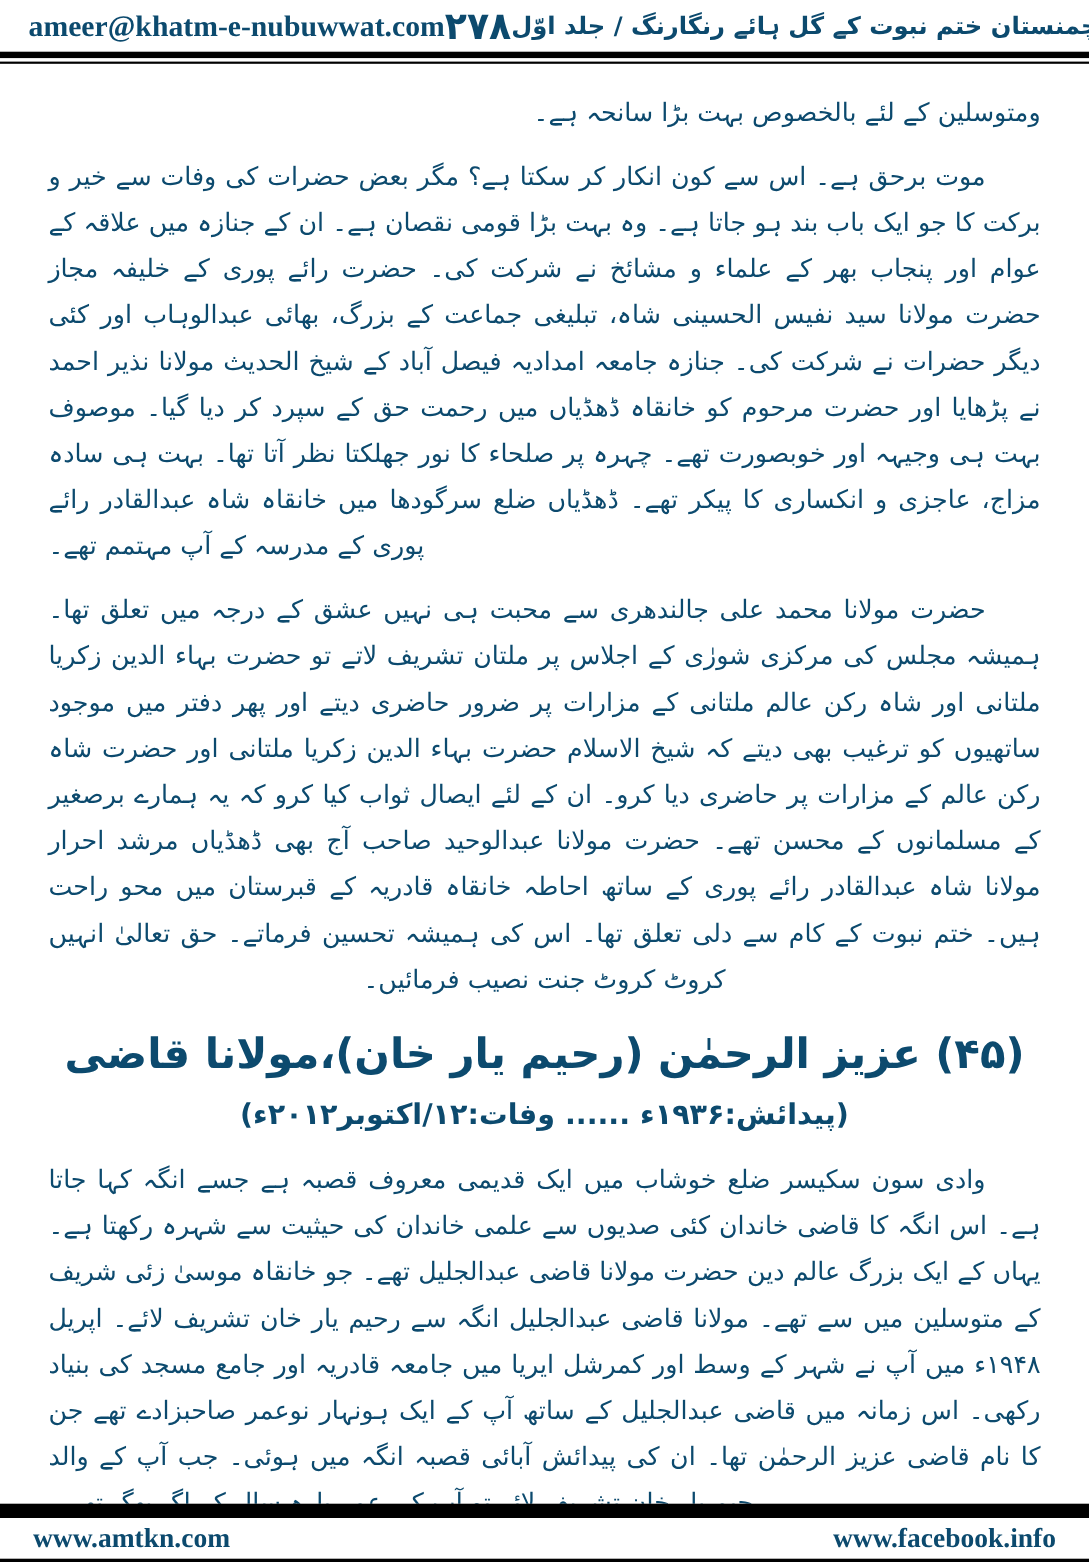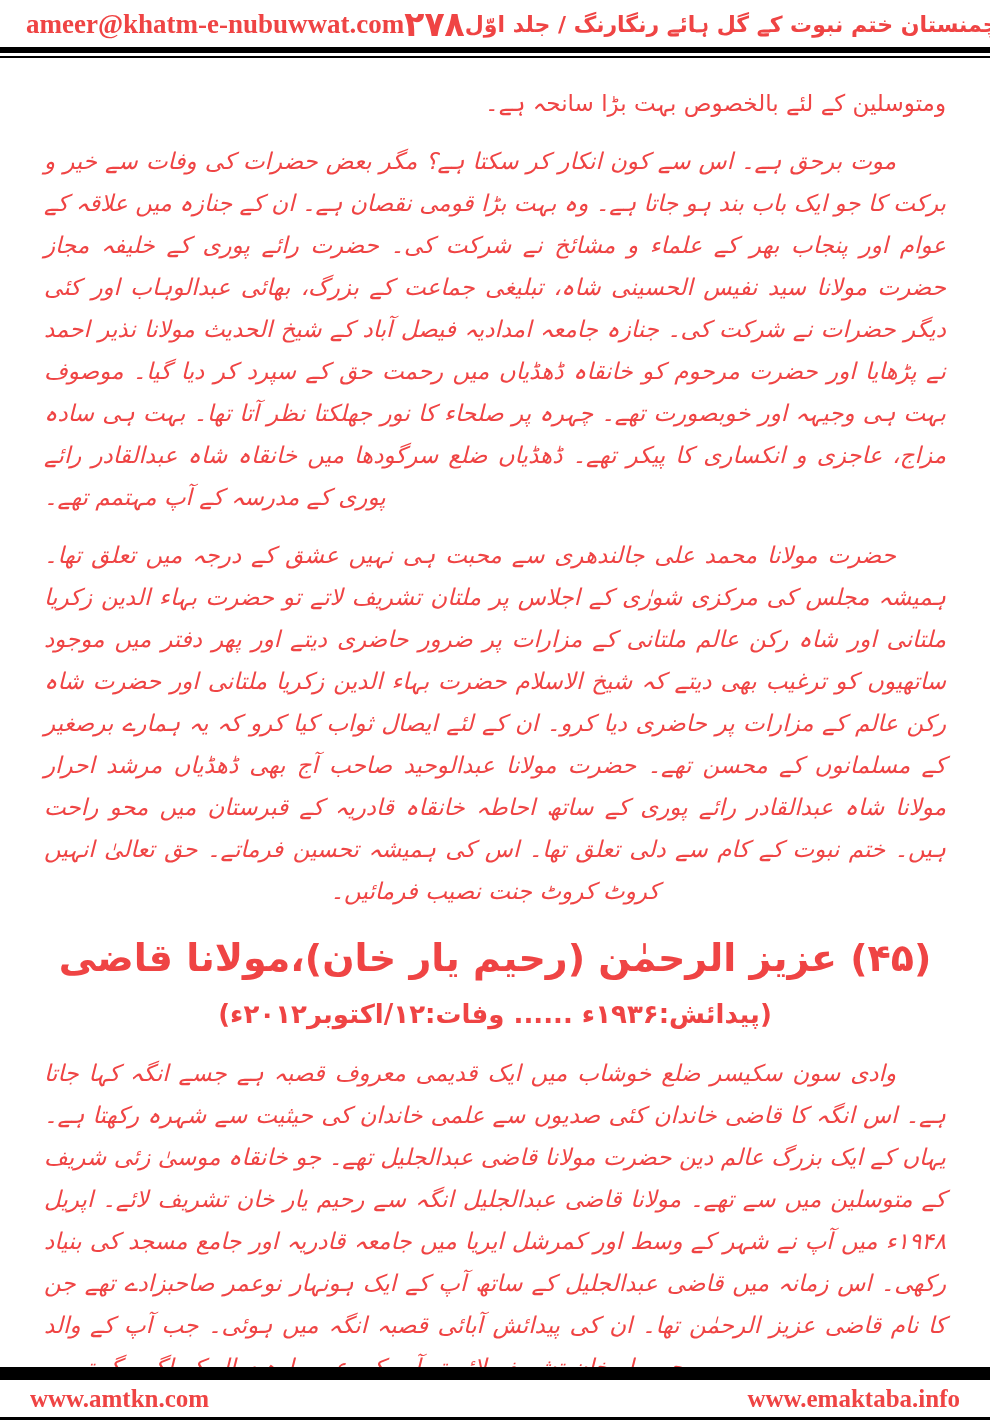--- a/index.html
+++ b/index.html
@@ -1,21 +1,21 @@
 <!DOCTYPE html>
 <html lang="ur"><head>
 <meta charset="utf-8">
 <style>
   html,body{margin:0;padding:0;background:#6b6b6b;}
   .page{
     position:relative;
     width:990px;height:1420px;
     margin:0 auto;
     background:#ffffff;
-    color:#ef4444;
+    color:#0c4a6e;
     display:flex;flex-direction:column;
     overflow:hidden;
     box-sizing:border-box;
   }
   
   .page-header{
     display:flex;align-items:flex-end;justify-content:space-between;
     padding:10px 26px 4px 26px;
     height:44px;box-sizing:border-box;
   }
@@ -42,21 +42,21 @@
   
   .page-body{
     flex:1 1 auto;overflow:hidden;
     direction:rtl;
     padding:8px 28px 0 28px;
     font-family:"DejaVu Sans",sans-serif;
     font-size:23px;line-height:42px;
     text-align:justify;
   }
   .body-para{margin:16px;}
-  .body-para.indent{text-indent:50px;font-style:italic;}
+  .body-para.indent{text-indent:50px;}
   .last-left{text-align-last:left;}
   .last-center{text-align-last:center;}
   .section-heading{
     margin:14px 0 4px 0;
     text-align:right;text-align-last:center;
     font-size:38px;line-height:60px;font-weight:bold;
     text-indent:0;
   }
   .section-dates{
     margin:0 0 14px 0;
@@ -108,18 +108,18 @@
     <p class="body-para indent last-left">وادی سون سکیسر ضلع خوشاب میں ایک قدیمی معروف قصبہ ہے جسے انگہ کہا جاتا ہے۔ اس انگہ کا قاضی خاندان کئی صدیوں سے علمی خاندان کی حیثیت سے شہرہ رکھتا ہے۔ یہاں کے ایک بزرگ عالم دین حضرت مولانا قاضی عبدالجلیل تھے۔ جو خانقاہ موسیٰ زئی شریف کے متوسلین میں سے تھے۔ مولانا قاضی عبدالجلیل انگہ سے رحیم یار خان تشریف لائے۔ اپریل ۱۹۴۸ء میں آپ نے شہر کے وسط اور کمرشل ایریا میں جامعہ قادریہ اور جامع مسجد کی بنیاد رکھی۔ اس زمانہ میں قاضی عبدالجلیل کے ساتھ آپ کے ایک ہونہار نوعمر صاحبزادے تھے جن کا نام قاضی عزیز الرحمٰن تھا۔ ان کی پیدائش آبائی قصبہ انگہ میں ہوئی۔ جب آپ کے والد رحیم یار خان تشریف لائے تو آپ کی عمر بارہ سال کے لگ بھگ تھی۔</p>
 
     <p class="body-para indent">اپنے والد گرامی کی خدمت میں رہ کر مولانا قاضی عزیز الرحمٰن نے ابتدائی تعلیم حاصل کی۔ فیروز پور انڈیا میں بھی آپ پڑھتے رہے۔ بالآخر آپ کا مادر علمی جامعہ خیر المدارس ملتان قرار پایا۔ یہاں آپ نے شیخین کریمین حضرت مولانا خیر محمد جالندھری اور مولانا محمد شریف کشمیری سے کسب علم کیا۔ مولانا قاضی عزیز الرحمٰن کا بیعت کا تعلق موسیٰ زئی ضلع ڈیرہ اسماعیل خان کے حضرت خواجہ محمد ابراہیم سے تھا۔ ان کے وصال کے بعد بیعت ثانی حضرت خواجہ محمد اسماعیل سے کی اور پھر بیعت ثالث خواجہ خواجگان حضرت مولانا خواجہ خان محمد سجادہ نشین خانقاہ سراجیہ سے کی۔</p>
 
   </div>
 
   <div class="page-footer">
     <div class="footer-bar"></div>
     <div class="footer-links">
       <span class="footer-link">www.amtkn.com</span>
-      <span class="footer-link">www.emaktaba.info</span>
+      <span class="footer-link">www.facebook.info</span>
     </div>
     <div class="footer-bottom-line"></div>
   </div>
 
 </div>
 
 </body></html>

